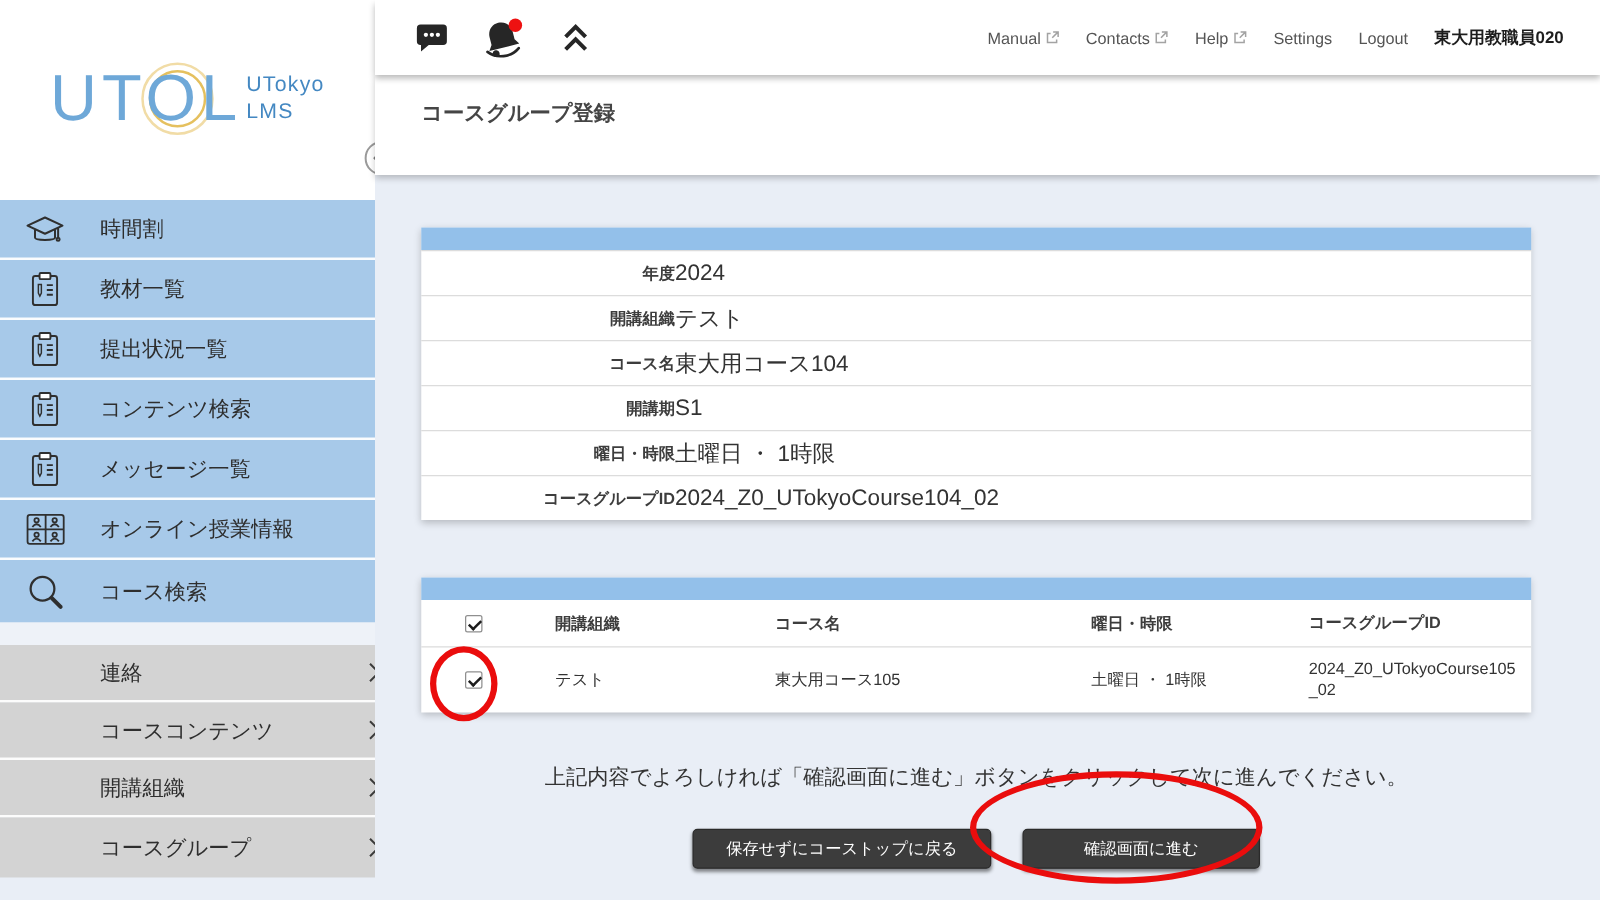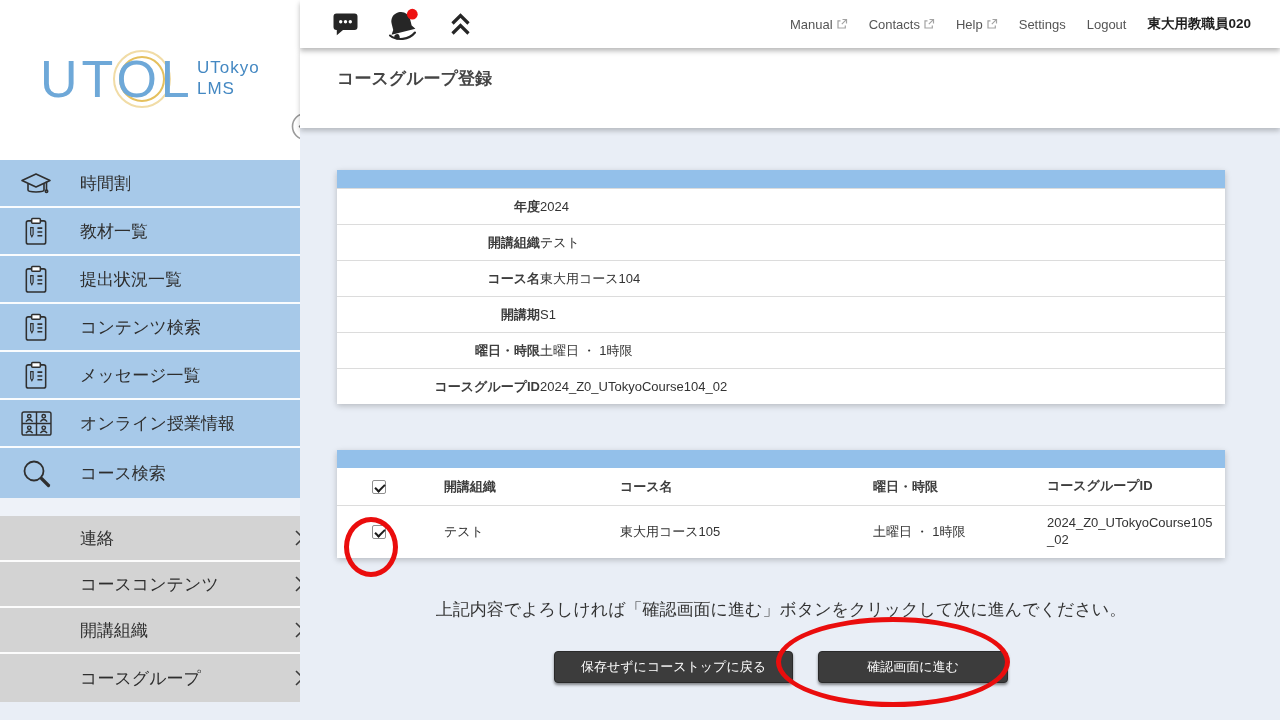--- a/index.html
+++ b/index.html
@@ -27,41 +27,41 @@
   .item .lbl { margin-left:27px; font-size:17px; color:#2e2e2e; }
   .menu-gap { height:18px; background:#eef2f8; }
   .menu-gray .item2 { height:46px; background:#d3d3d3; border-bottom:2px solid #fcfcfc;
       display:flex; align-items:center; padding-left:80px; cursor:pointer; }
   .menu-gray .item2:last-child { border-bottom:none; height:48px; }
   .item2 .lbl2 { font-size:17px; color:#2e2e2e; flex:1; }
   .item2 .chev { margin-right:27px; display:flex; }
 
   
   .main { position:absolute; left:300px; top:0; width:980px; height:720px; }
-  .topbar { height:48px; background:#fff; display:flex; align-items:center;
+  .topbar { height:60px; background:#fff; display:flex; align-items:center;
       position:relative; z-index:6; box-shadow:0 3px 5px rgba(0,0,0,0.28); }
   .topbar-icons { display:flex; align-items:center; gap:27px; padding-left:32px; }
   .tb-icon { display:flex; cursor:pointer; }
   .topbar-links { margin-left:auto; display:flex; align-items:center; gap:21px; padding-right:29px; }
   .tb-link { font-size:13px; color:#555; cursor:pointer; display:flex; align-items:center; gap:3px; }
   .tb-user { font-size:13.5px; color:#1d1d1d; font-weight:bold; cursor:default; }
 
   .titlebar { height:80px; background:#fff; display:flex; align-items:center;
       padding:0 0 20px 37px; position:relative; z-index:5; box-shadow:0 3px 5px rgba(0,0,0,0.22); }
   .page-title { font-size:17px; font-weight:bold; color:#454545; }
 
   .content { height:580px; background:#e9eef6; padding:42px 55px 0 37px; }
 
   
   .panel { width:888px; background:#fff; box-shadow:0 2px 6px rgba(0,0,0,0.22); }
   .panel-top { height:18px; background:#93c0ea; }
   .info-row { display:flex; align-items:center; height:36px; border-top:1px solid #dcdcdc; }
   .info-row:first-of-type { border-top:none; }
   .info-label { width:203px; padding-left:23px; font-size:13px; font-weight:bold; color:#3d3d3d;text-align:right; }
-  .info-value { font-size:13px; color:#333; }
+  .info-value { font-size:18px; color:#333; }
 
   .sel-table { margin-top:46px; }
   .sel-head, .sel-row { display:flex; align-items:center; }
   .sel-head { height:37px; font-size:13px; font-weight:bold; color:#3d3d3d; }
   .sel-row { min-height:53px; border-top:1px solid #dcdcdc; font-size:13px; color:#333; }
   .c1 { width:83px; display:flex; justify-content:center; }
   .c2 { width:190px; padding-left:24px; }
   .c3 { width:250px; padding-left:10px; }
   .c4 { width:175px; padding-left:13px; }
   .c5 { width:190px; padding-left:12px; padding-right:8px; word-break:break-all; line-height:1.3; }

